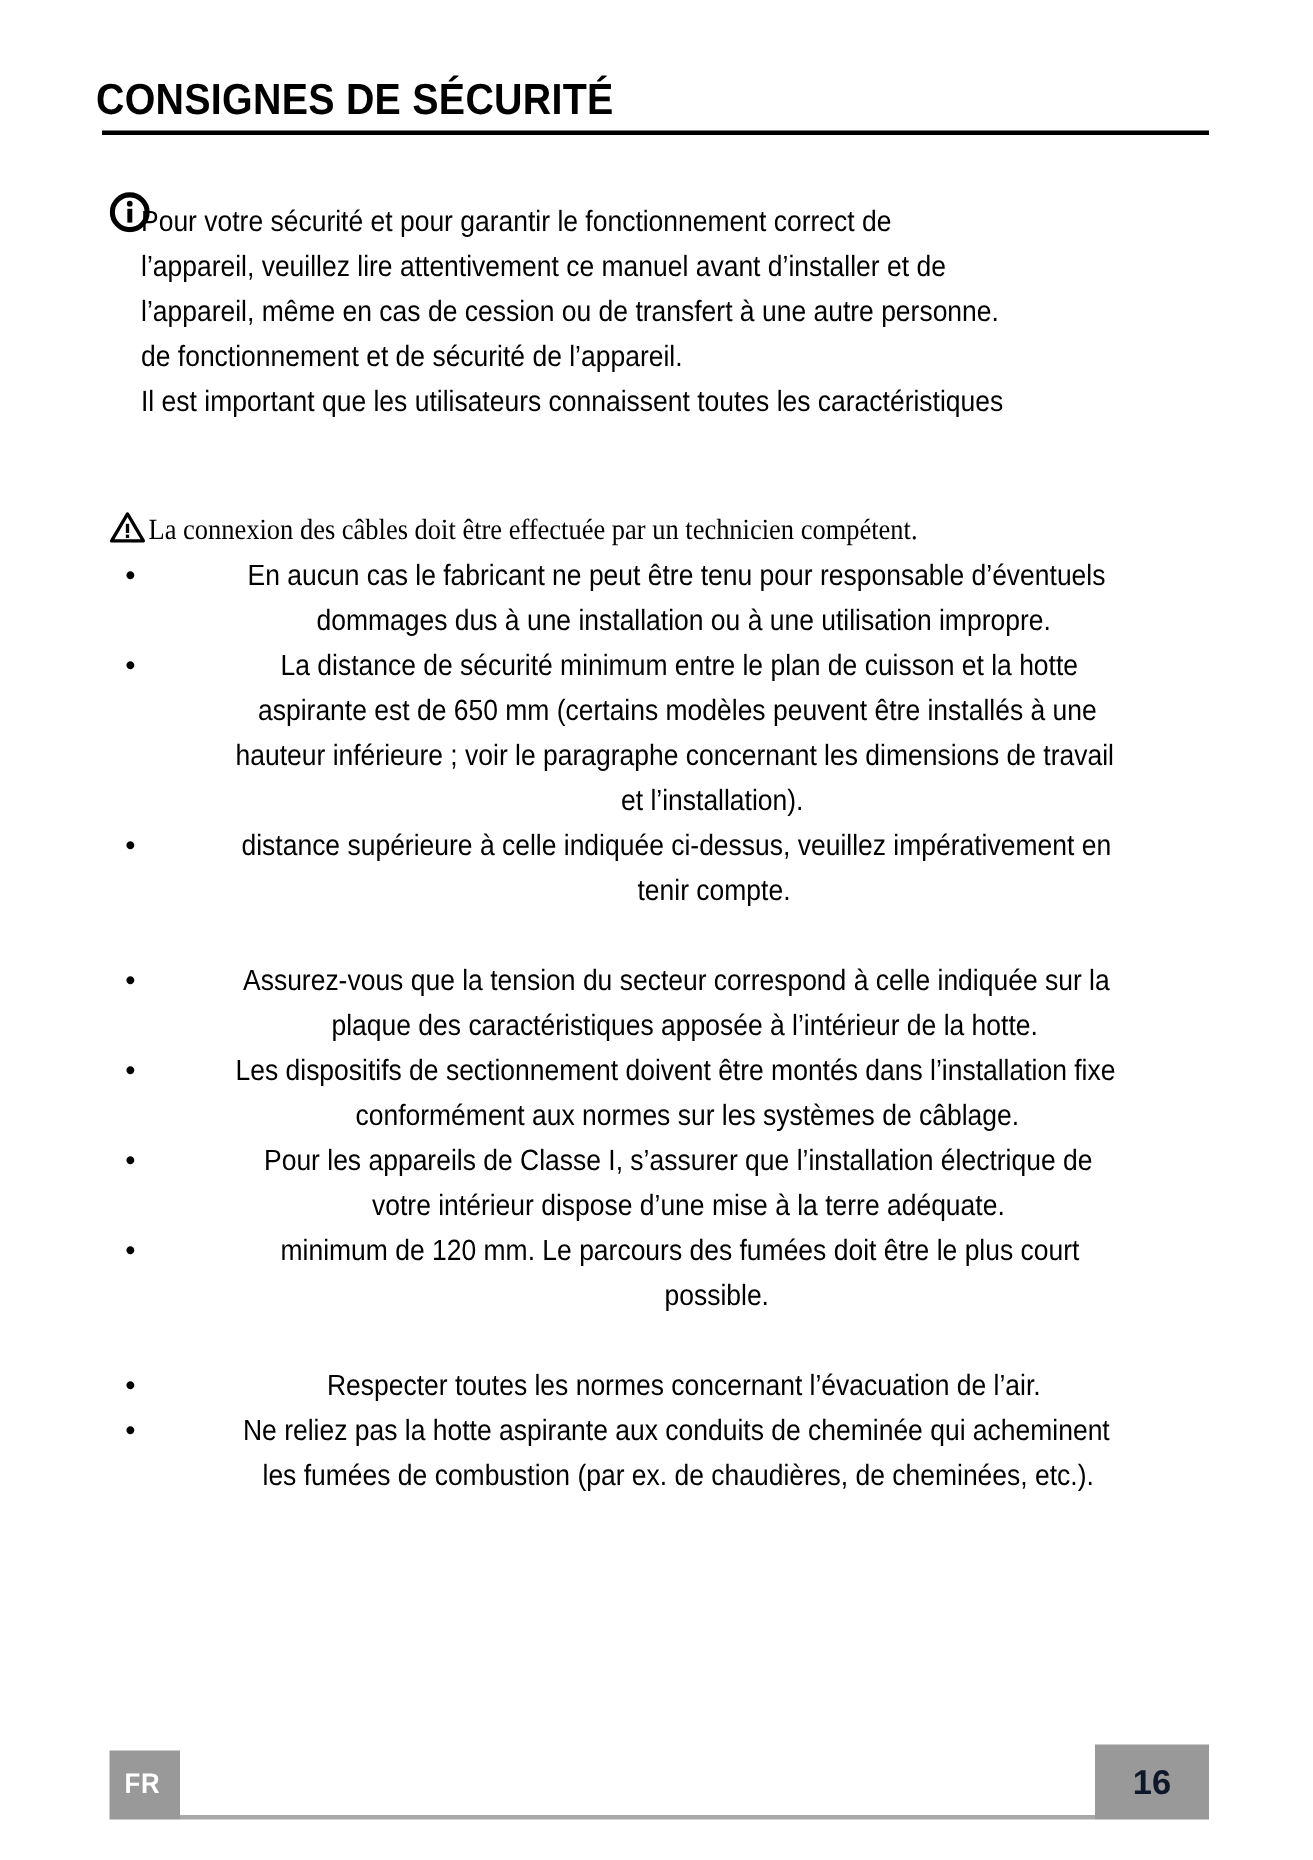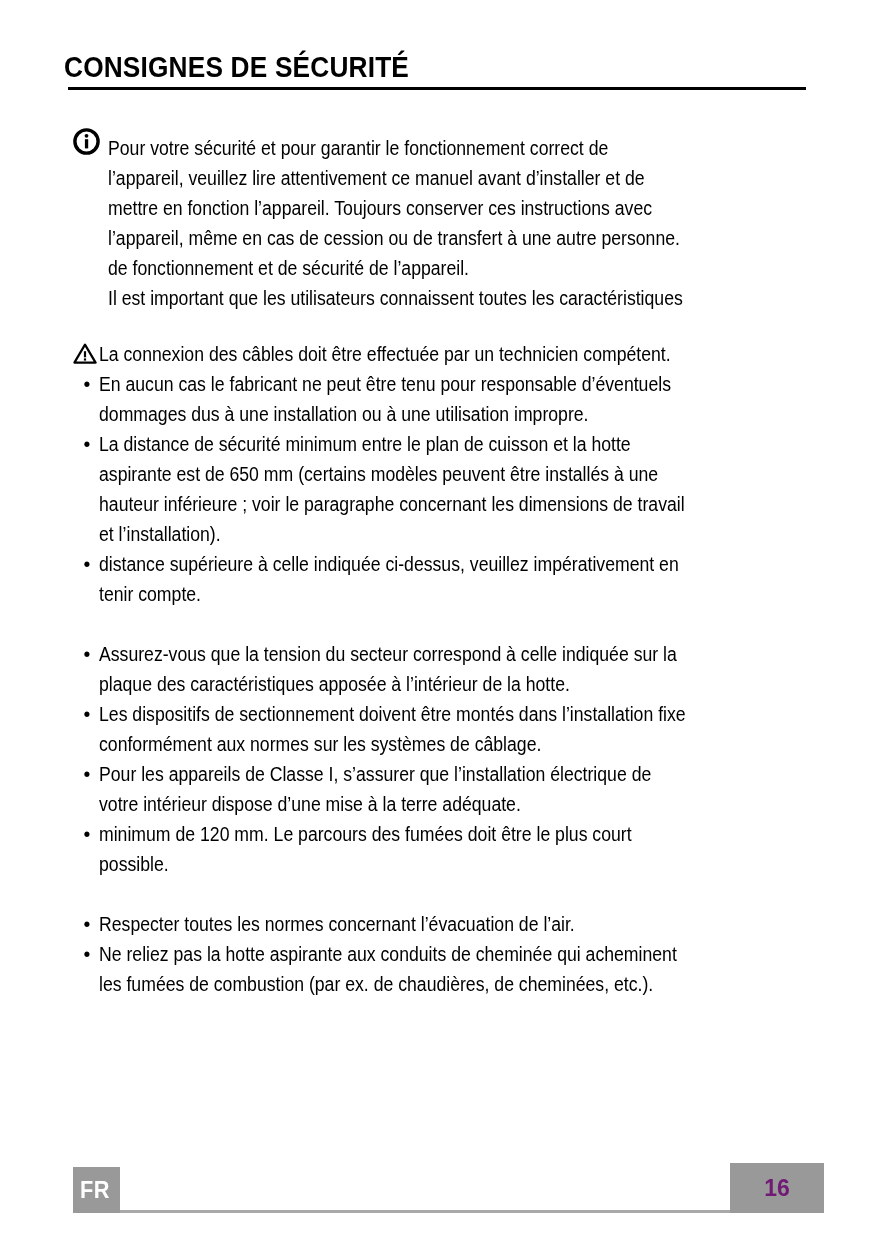--- a/index.html
+++ b/index.html
@@ -44,40 +44,41 @@
   
   .ctext {
     display: inline-block;
     transform: scaleX(0.905);
     transform-origin: left center;
     white-space: nowrap;
   }
 
   .para-block {
     position: absolute;
-    left: 108px;
+    left: 94px;
     font-size: 19.5px;
     line-height: 30px;
   }
   .para-block .ln { display: block; height: 30px; }
 
   .info-icon {
     position: absolute;
     left: 73px;
     top: 128px;
     width: 27px;
     height: 27px;
   }
 
   .warn-row {
     position: absolute;
     left: 73px;
     font-size: 19.5px;
     line-height: 30px;
     white-space: nowrap;
+    font-family: Liberation Serif, serif;
   }
   .warn-icon {
     display: inline-block;
     width: 24px;
     height: 21px;
     vertical-align: -3px;
     margin-right: 2px;
   }
 
   .bullet-list {
@@ -98,62 +99,63 @@
     left: 5px;
     top: 0px;
     width: 18px;
     text-align: center;
     font-size: 19.5px;
     line-height: 30px;
   }
   .bullet-text {
     display: block;
     margin-left: 26px;
+    text-align: center;
   }
   .bullet-text .ln { display: block; height: 30px; }
 
   
   .footer {
     position: absolute;
     left: 0;
     top: 1160px;
     width: 875px;
     height: 70px;
   }
   .footer-lang {
     position: absolute;
     left: 73px;
     top: 7px;
     width: 47px;
     height: 46px;
     background: #999999;
     color: #ffffff;
-    font-size: 24px;
+    font-size: 19px;
     font-weight: bold;
     display: flex;
     align-items: center;
     justify-content: center;
     letter-spacing: 0.5px;
   }
   .footer-rule {
     position: absolute;
     left: 120px;
     top: 50px;
     width: 610px;
     height: 3px;
     background: #a8a8a8;
   }
   .footer-page {
     position: absolute;
     left: 730px;
     top: 3px;
-    width: 94px;
+    width: 76px;
     height: 50px;
     background: #999999;
-    color: #701a75;
+    color: #0f172a;
     font-size: 23px;
     font-weight: bold;
     display: flex;
     align-items: center;
     justify-content: center;
   }
 </style>
 </head>
 <body>
 
@@ -168,21 +170,20 @@
     <svg viewBox="0 0 27 27" width="27" height="27" aria-hidden="true">
       <circle cx="13.5" cy="13.5" r="11.6" fill="none" stroke="#000" stroke-width="3.4"></circle>
       <circle cx="13.5" cy="7.8" r="1.9" fill="#000"></circle>
       <rect x="11.9" y="11.2" width="3.3" height="9.2" fill="#000"></rect>
     </svg>
   </span>
 
   <div class="para-block" id="intro-block" style="top: 133px;">
       <span class="ln"><span class="ctext">Pour votre sécurité et pour garantir le fonctionnement correct de</span></span>
       <span class="ln"><span class="ctext">l’appareil, veuillez lire attentivement ce manuel avant d’installer et de</span></span>
-      <span class="ln"><span class="ctext">mettre en fonction l’appareil. Toujours conserver ces instructions avec</span></span>
       <span class="ln"><span class="ctext">l’appareil, même en cas de cession ou de transfert à une autre personne.</span></span>
       <span class="ln"><span class="ctext">de fonctionnement et de sécurité de l’appareil.</span></span>
       <span class="ln"><span class="ctext">Il est important que les utilisateurs connaissent toutes les caractéristiques</span></span>
     </div>
 
   <div class="warn-row" id="warn-row" style="top: 339px;">
     <span class="warn-icon">
       <svg viewBox="0 0 24 21" width="24" height="21" aria-hidden="true">
         <path d="M12 1.6 L22.6 19.6 L1.4 19.6 Z" fill="none" stroke="#000" stroke-width="2.2" stroke-linejoin="round"></path>
         <rect x="10.9" y="8.2" width="2.2" height="6.1" fill="#000"></rect>

